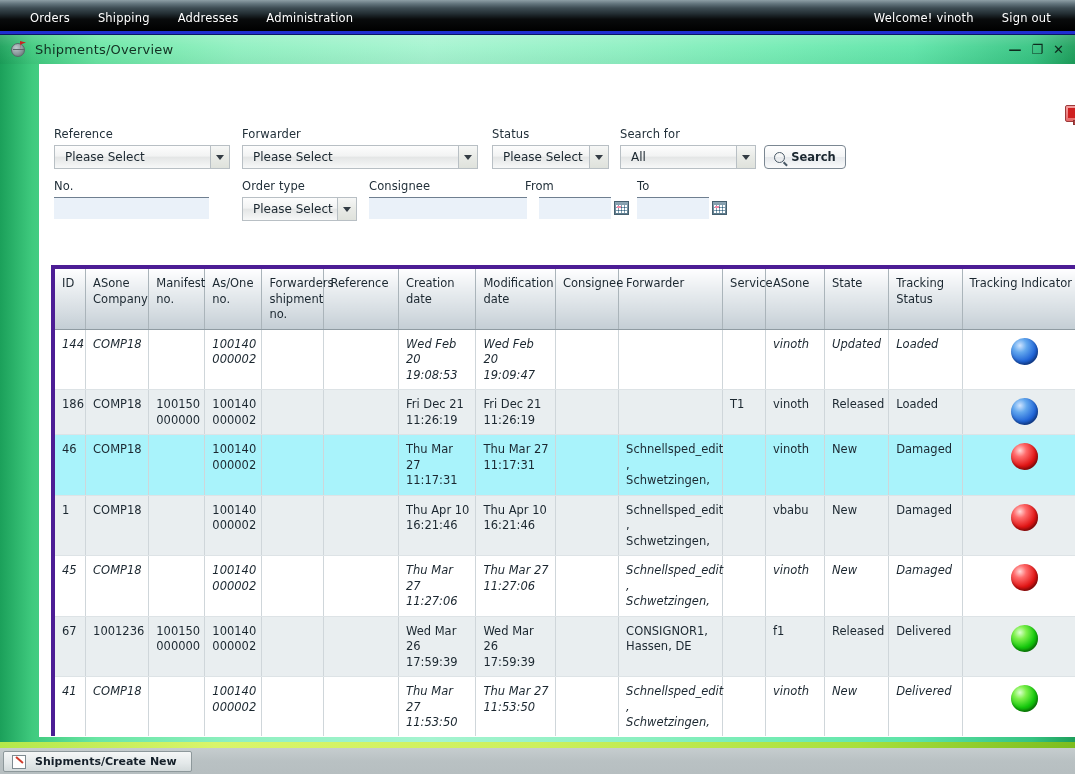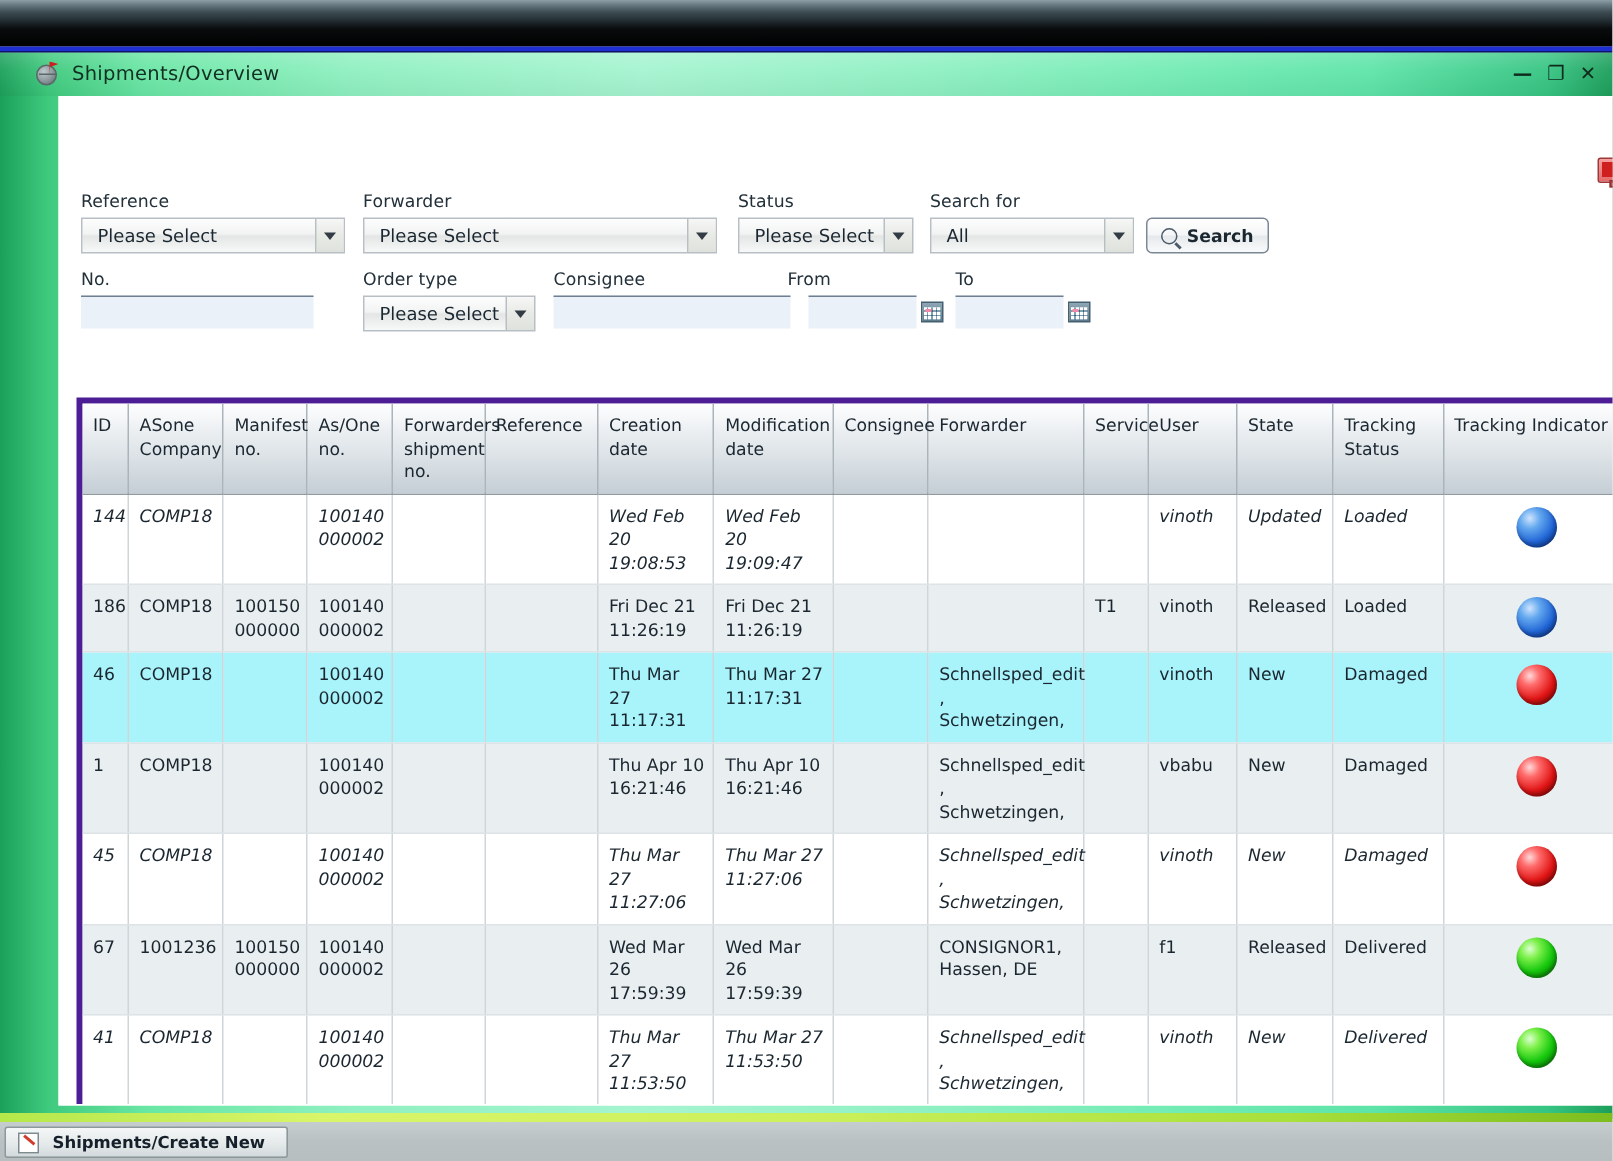--- a/index.html
+++ b/index.html
@@ -42,21 +42,21 @@
        #1ba05a 0%, #3fca7e 3%, #69e6a4 9%, #8ff0c0 22%, #a5f4d0 40%,
        #8ef0c2 58%, #74ecb4 72%, #5ee4a8 85%, #36c482 96%, #1d9e5b 100%);
     z-index: 10;
   }
 
   
   .win-titlebar {
     position: absolute; left: 0; top: 0; width: 1075px; height: 29px;
     background: linear-gradient(to bottom,
        rgba(255,255,255,0.18) 0%, rgba(255,255,255,0.05) 40%, rgba(0,0,0,0.04) 100%);
-    display: flex; align-items: center; padding-left: 13px;
+    display: flex; align-items: center;
   }
   .win-title-icon {
     width: 17px; height: 17px; margin-left: 11px; margin-right: 7px;
     position: relative;
   }
   .globe {
     position: absolute; left: 0; top: 2px; width: 14px; height: 14px;
     border-radius: 50%;
     background: radial-gradient(circle at 35% 32%, #bfc9cc 0%, #8b989c 55%, #5b6769 100%);
     border: 1px solid #5b6769;
@@ -261,20 +261,30 @@
   }
   .cursor-arrow {
     position: absolute; right: 12px; top: 760px; width: 0; height: 0; z-index: 40;
   }
 </style>
 </head>
 <body>
 
 <div class="topbar">
   <div class="topbar-inner">
+    <div class="menu-left">
+      <div class="menu-item">Orders</div>
+      <div class="menu-item">Shipping</div>
+      <div class="menu-item">Addresses</div>
+      <div class="menu-item">Administration</div>
+    </div>
+    <div class="menu-right">
+      <div class="menu-item">Welcome! vinoth</div>
+      <div class="menu-item">Sign out</div>
+    </div>
   </div>
 </div>
 <div class="blueline"></div>
 <div class="blueline-2"></div>
 
 <div class="appframe">
 
   <div class="win-titlebar">
     <div class="win-title-icon">
       <div class="globe"></div>
@@ -382,21 +392,21 @@
               <th>ASone Company</th>
               <th>Manifest no.</th>
               <th>As/One no.</th>
               <th>Forwarders shipment no.</th>
               <th>Reference</th>
               <th>Creation date</th>
               <th>Modification date</th>
               <th>Consignee</th>
               <th>Forwarder</th>
               <th>Service</th>
-              <th>User</th>
+              <th>ASone</th>
               <th>State</th>
               <th>Tracking Status</th>
               <th>Tracking Indicator</th>
             </tr>
           </thead>
           <tbody id="grid-body">
               <tr class="r-odd">
                 <td>144</td>
                 <td>COMP18</td>
                 <td></td>

